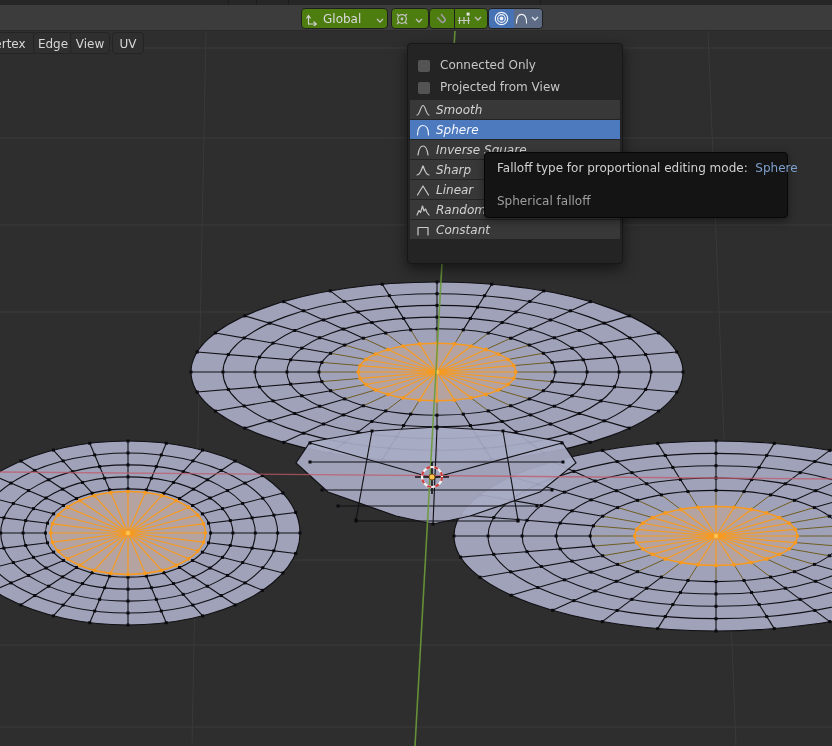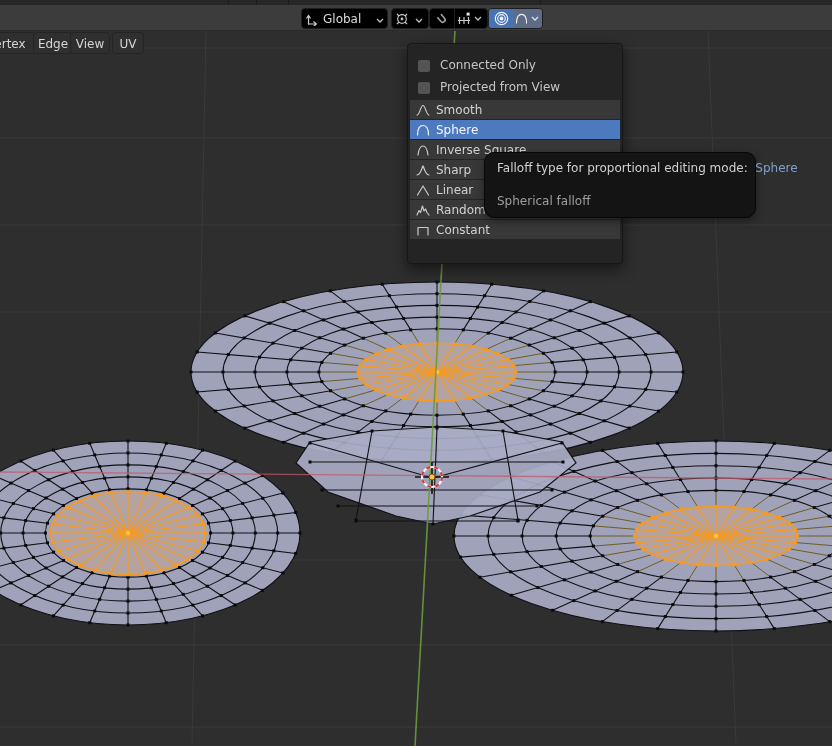--- a/index.html
+++ b/index.html
@@ -6,49 +6,49 @@
   #app{position:relative;width:832px;height:746px;overflow:hidden;background:#2e2e2e;
        font-family:"DejaVu Sans","Liberation Sans",sans-serif;font-size:12px;color:#d4d4d4;
        -webkit-font-smoothing:antialiased;}
   
   #topstrip{position:absolute;left:0;top:0;width:832px;height:5px;background:#262626;z-index:4;}
   #topstrip .tick{position:absolute;top:0;width:1px;height:5px;background:#1c1c1c;}
   
   #vheader{position:absolute;left:0;top:5px;width:832px;height:25px;background:#3c3c3c;
            border-bottom:1px solid #2a2a2a;z-index:3;}
   .hgroup{position:absolute;top:3px;height:19px;display:flex;align-items:center;border-radius:4px;
-          background:#000000;border:1px solid #1f1f1f;}
+          background:#4d7c0f;border:1px solid #1f1f1f;}
   .hbtn{display:flex;align-items:center;justify-content:center;height:100%;}
   .hlabel{color:#dadada;padding:0 3px 0 1px;}
   .hsep{width:1px;height:100%;background:#1f1f1f;}
   .chev{margin:0 3px;}
   
   .vmenu{position:absolute;top:32px;height:22px;line-height:22px;text-align:center;background:#2f2f2f;
          border:1px solid #242424;border-radius:4px;color:#d6d6d6;z-index:2;box-sizing:border-box;}
   
   #viewport{position:absolute;left:0;top:0;width:832px;height:746px;z-index:1;}
   
   #falloff-panel{position:absolute;left:407px;top:43px;width:216px;height:221px;background:#242424;
                  border:1px solid #171717;border-radius:4px;box-shadow:0 5px 14px rgba(0,0,0,.55);
                  z-index:5;box-sizing:border-box;}
   .chkrow{display:flex;align-items:flex-end;height:21px;padding:0 10px;margin-top:1px;}
   .chkrow:first-child{margin-top:7px;}
   .chkbox{width:12px;height:12px;background:#545454;border-radius:2px;margin-right:10px;flex:none;}
   .chklabel{color:#c6c6c6;}
   #falloff-items{margin-top:6px;}
-  .mrow{display:flex;align-items:center;height:19px;margin:0 2px 1px 2px;background:#383838;}
+  .mrow{display:flex;align-items:center;height:19px;margin:0 2px 1px 2px;background:#383838;font-style:italic;}
   .mrow .ic{width:26px;flex:none;display:flex;justify-content:center;}
   .mrow .lbl{color:#d2d2d2;}
   .mrow.selected{background:#4d79bf;}
   .mrow.selected .lbl{color:#f4f8ff;}
   .ficon{stroke:#c9c9c9;fill:none;stroke-width:1.2;stroke-linecap:round;stroke-linejoin:round;}
   .mrow.selected .ficon{stroke:#eef3fb;}
   
-  #tooltip{position:absolute;left:484px;top:152px;width:272px;box-sizing:border-box;background:#141414;
-           border:1px solid #060606;border-radius:10px;padding:8px 12px 9px 12px;z-index:10;
+  #tooltip{position:absolute;left:484px;top:152px;width:304px;box-sizing:border-box;background:#141414;
+           border:1px solid #060606;border-radius:4px;padding:8px 12px 9px 12px;z-index:10;
            box-shadow:0 3px 8px rgba(0,0,0,.4);}
   #tooltip .l1{color:#d0d0d0;white-space:nowrap;}
   #tooltip .l1 .val{color:#7ea0cc;}
   #tooltip .l2{color:#9f9f9f;margin-top:19px;}
 </style>
 </head>
 <body>
 
 <div id="app">
 

